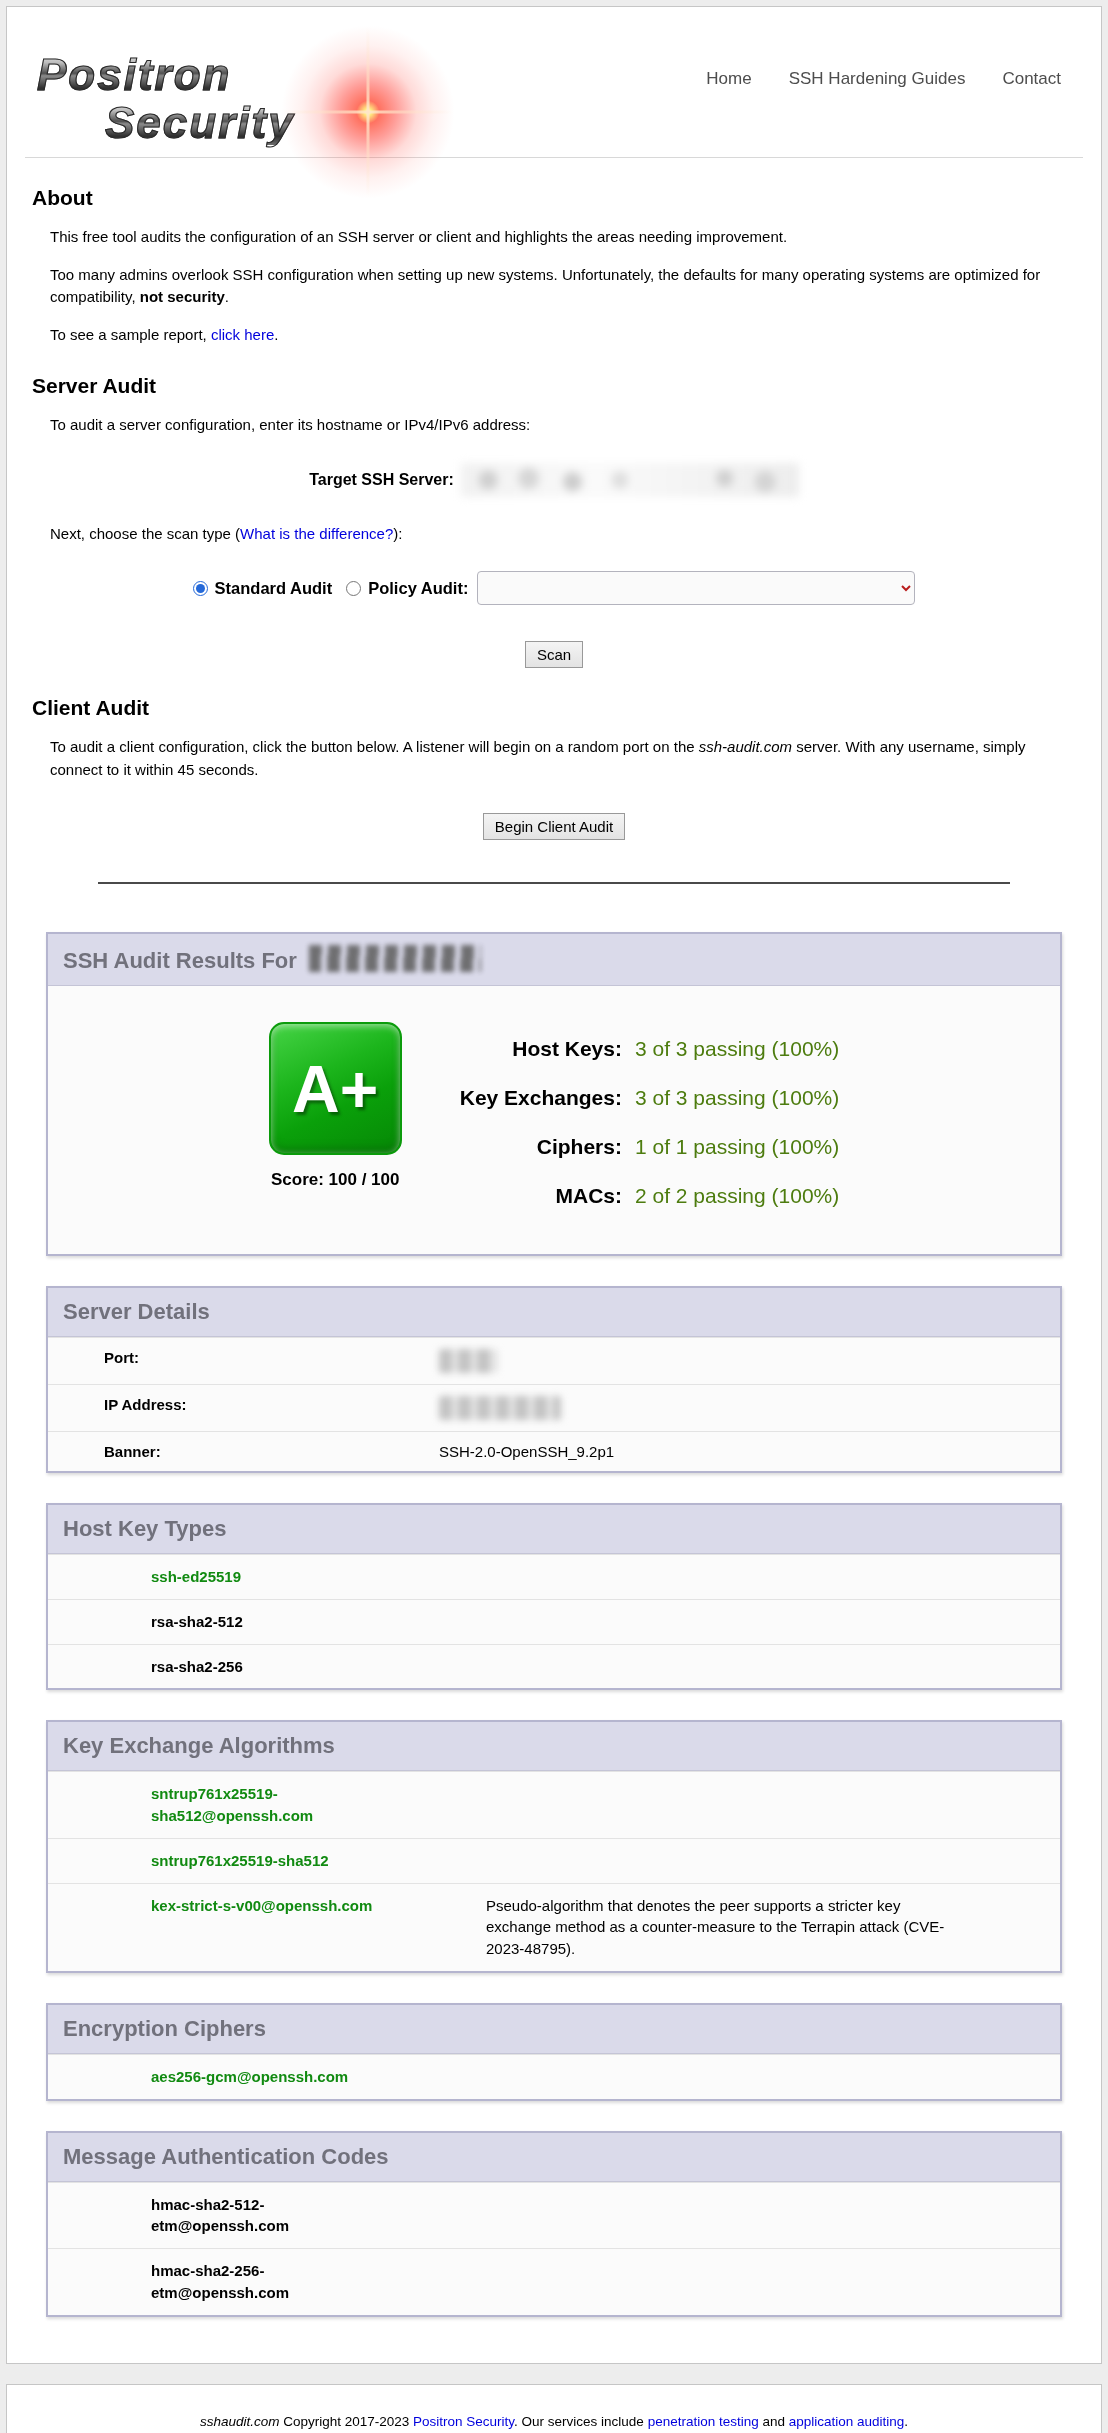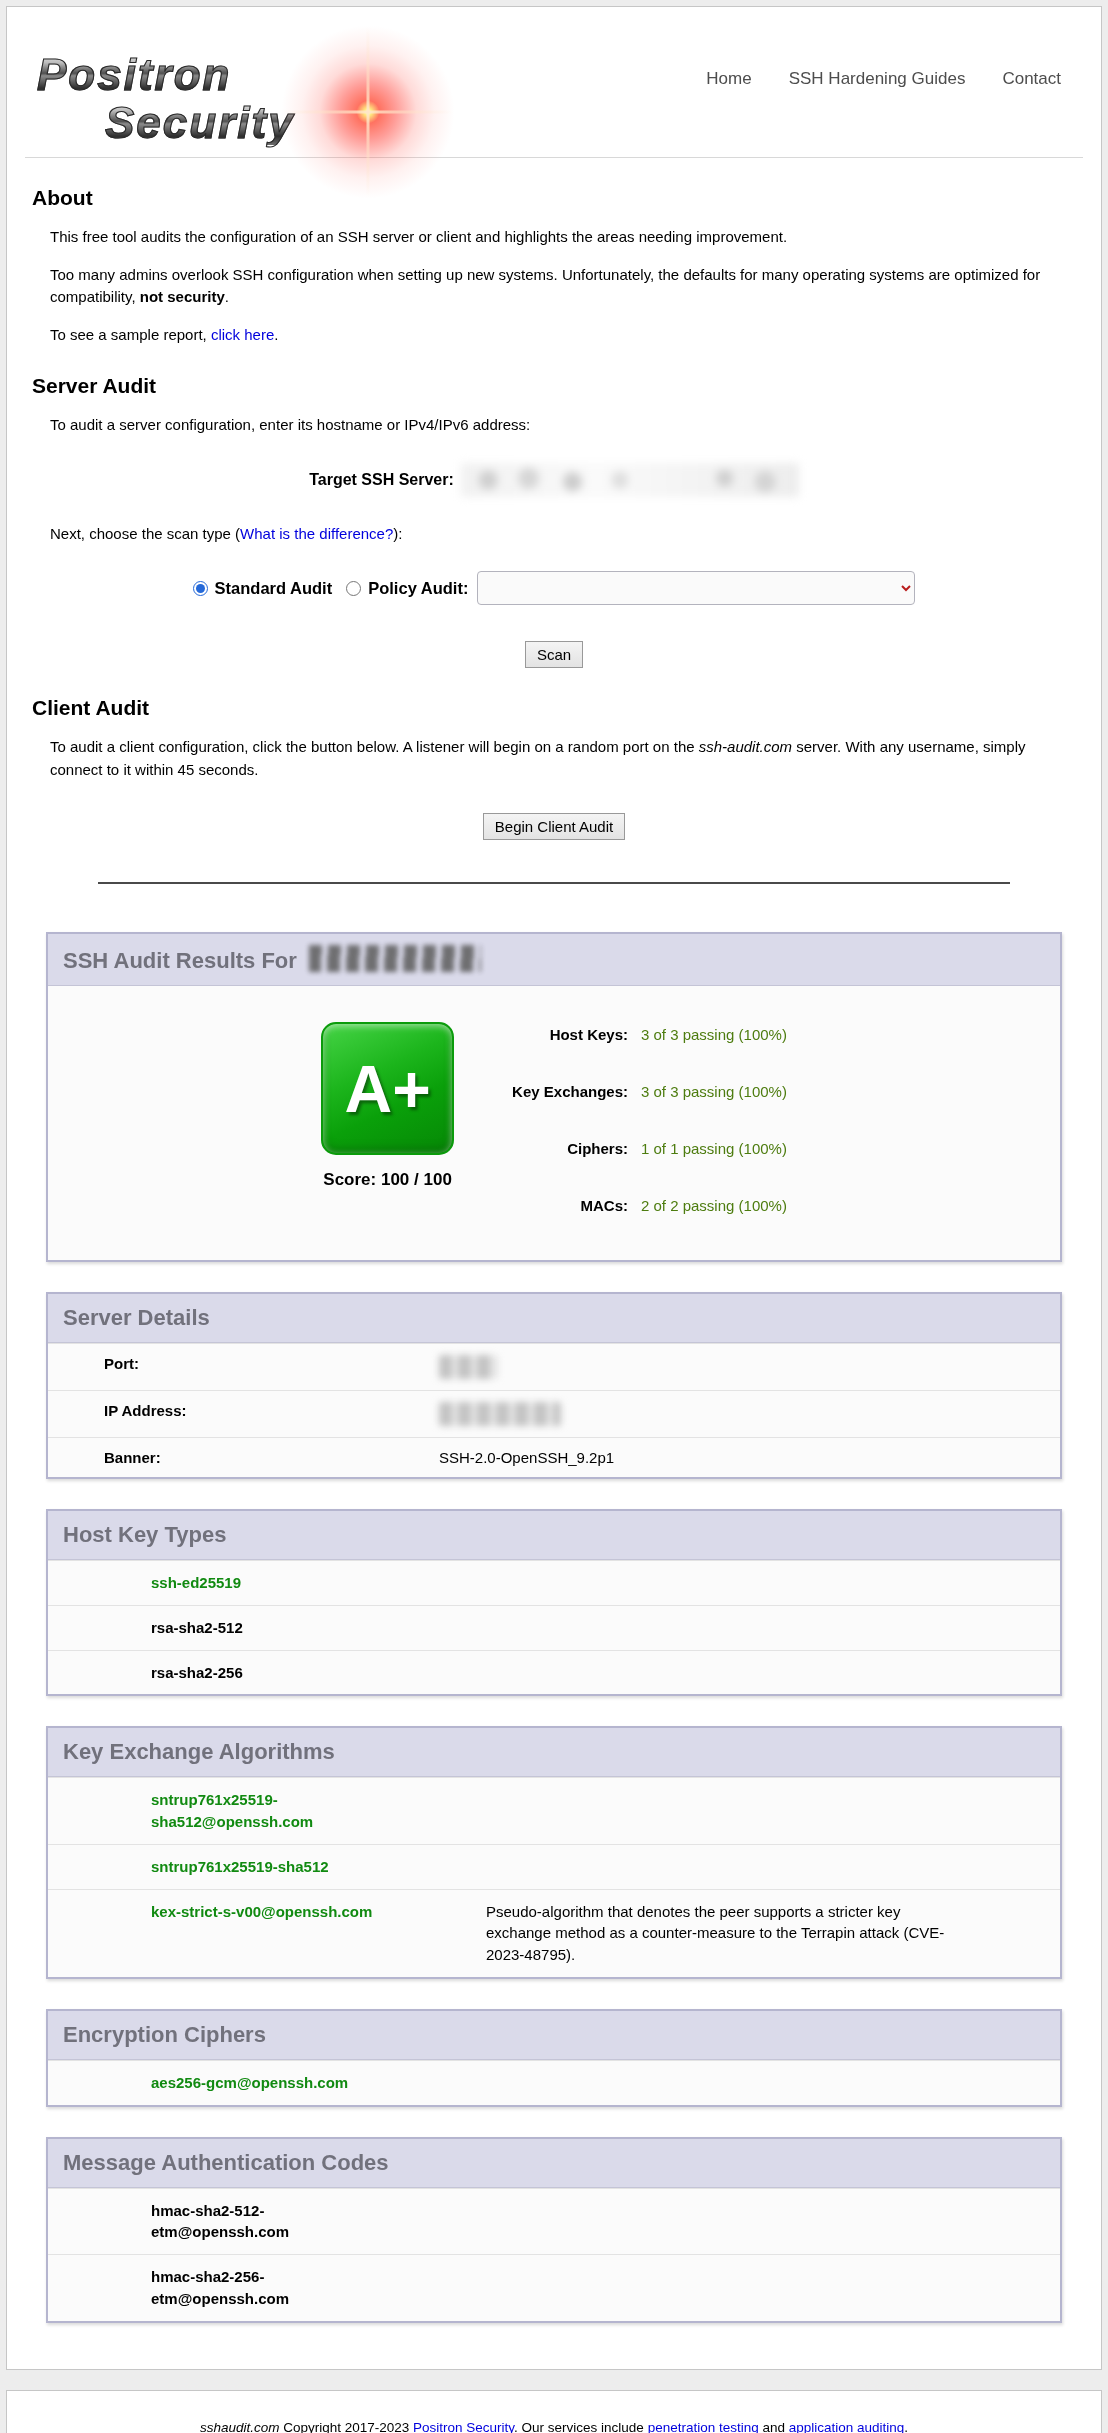--- a/index.html
+++ b/index.html
@@ -121,21 +121,21 @@
   .grade-badge {
     width:133px; height:133px; border-radius:15px;
     background:linear-gradient(155deg,#46d446 0%,#1cb51c 38%,#0aa00a 62%,#068806 100%);
     border:2px solid #0b9b0b;
     box-shadow:inset 0 2px 7px rgba(255,255,255,0.55), inset 0 -5px 9px rgba(0,70,0,0.3);
     display:flex; align-items:center; justify-content:center;
     font-size:66px; font-weight:bold; color:#fff;
     text-shadow:2.5px 2.5px 3px rgba(0,0,0,0.4);
   }
   .score { margin-top:15px; font-weight:bold; font-size:17px; }
-  .stats { display:grid; grid-template-columns:auto auto; gap:40px 13px; font-size:15px; margin-top:4px; }
+  .stats { display:grid; grid-template-columns:auto auto; gap:25px 13px; font-size:21px; margin-top:15px; }
   .stat-label { font-weight:bold; text-align:right; }
   .stat-value { color:#4d7c0f; }
 
   
   .footer-box {
     background:#fff; border:1px solid #c6c6c6;
     margin:20px 6px 6px 6px; padding:27px 20px 29px 20px;
     text-align:center; font-size:13.5px;
   }
   .footer-box p { margin:0 0 16px 0; font-size:13.5px; }

